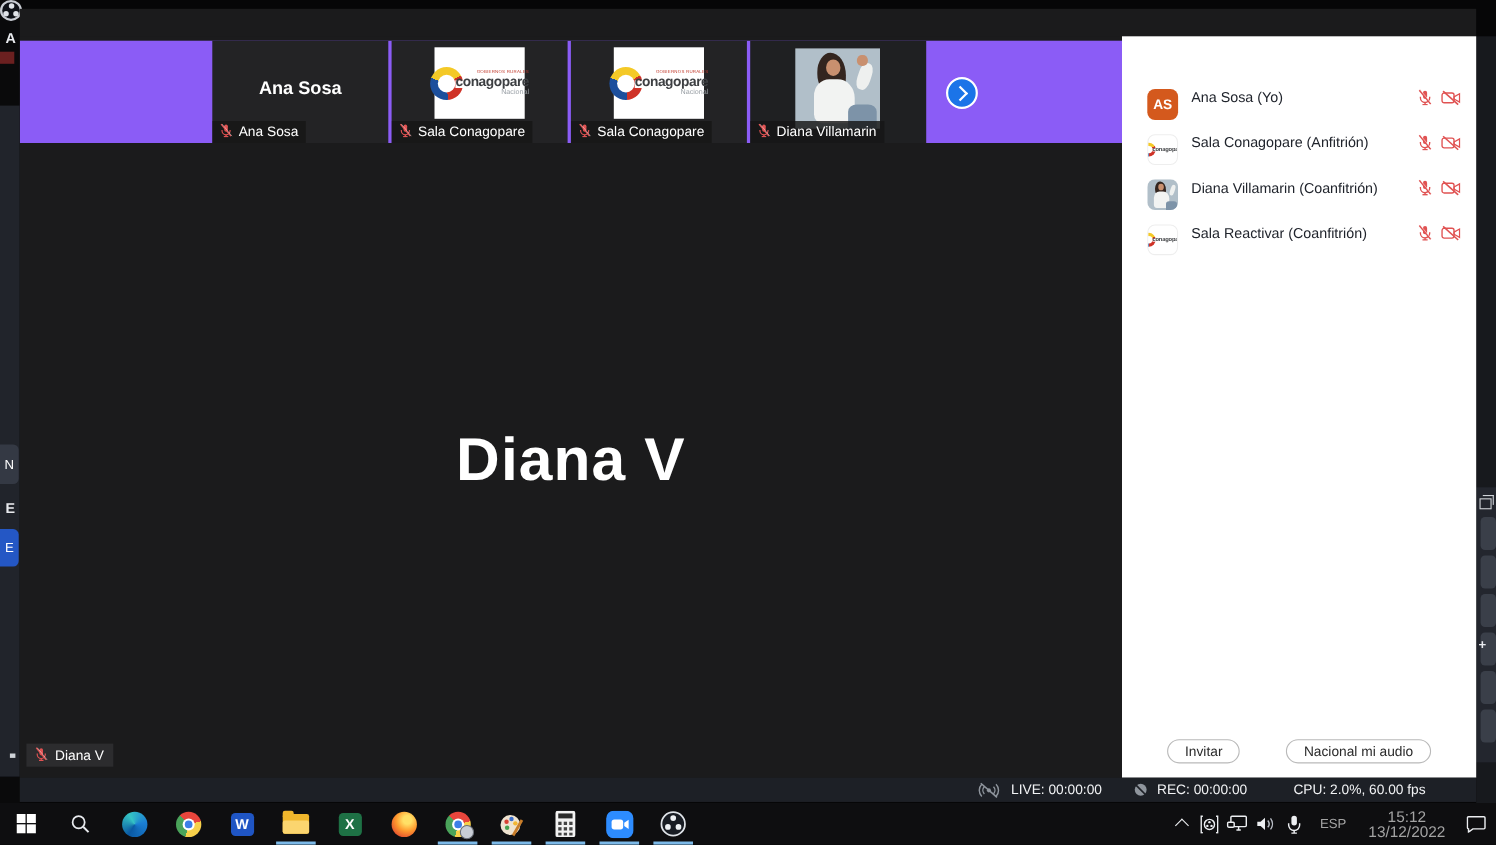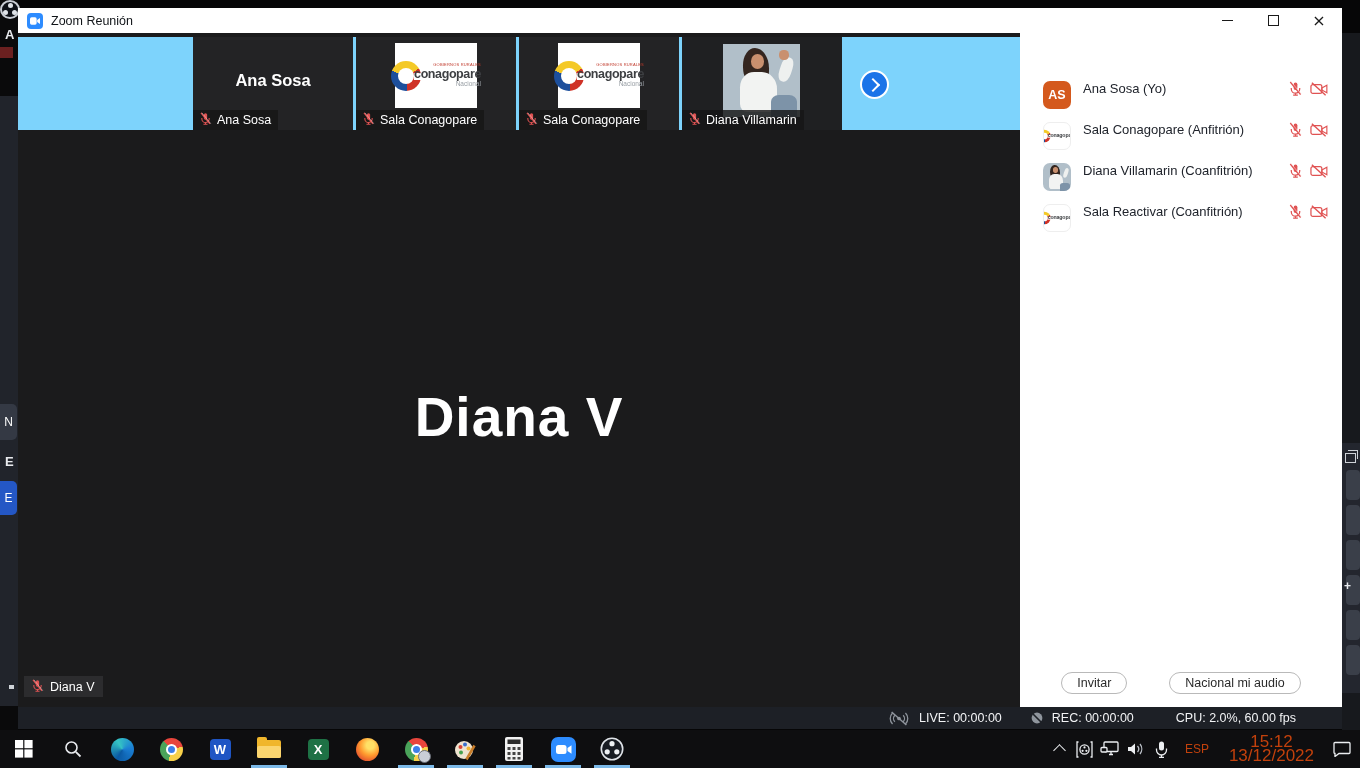--- a/index.html
+++ b/index.html
@@ -33,21 +33,21 @@
   .zoom-badge svg{display:block}
   #title-text{font-size:12.5px;color:#101418}
   #win-controls{position:absolute;right:0;top:0;height:25px;display:flex}
   .wc{width:46px;height:25px;display:flex;align-items:center;justify-content:center;color:#1a1a1a}
   .wc-min{width:11px;height:0;border-bottom:1.6px solid #1a1a1a}
   .wc-max{width:9px;height:9px;border:1.3px solid #1a1a1a}
   .wc-close{font-size:16px;line-height:1;font-family:"DejaVu Sans",sans-serif}
 
   
   #video{left:0;top:25px;width:1002px;height:674px;background:#1b1b1c;overflow:hidden}
-  #strip{position:absolute;left:0;top:4px;width:1002px;height:93px;background:#7dd3fc}
+  #strip{position:absolute;left:0;top:4px;width:1002px;height:93px;background:#8b5cf6}
   .tile{position:absolute;top:0;height:93px;width:160px;background:#232325;overflow:hidden}
   .tile-name-center{position:absolute;left:0;right:0;top:34px;text-align:center;color:#fff;font-weight:bold;font-size:16.5px}
   .tile-label{position:absolute;left:0;bottom:0;height:20px;display:flex;align-items:center;gap:5px;padding:0 7px 0 6px;background:rgba(22,22,22,.82);color:#fff;font-size:12.5px;white-space:nowrap}
   .logo-box{position:absolute;left:39px;top:6px;width:82px;height:65px;background:#fff;display:flex;align-items:center;justify-content:center}
 
   
   .cg-logo{display:flex;align-items:center}
   .cg-ring{width:30px;height:30px;border-radius:50%;flex:none;position:relative;
     background:conic-gradient(from -70deg,#f4c927 0 130deg,#cf3227 0 245deg,#1d4f9c 0 360deg)}
   .cg-ring::after{content:"";position:absolute;inset:7px;background:#fff;border-radius:50%}
@@ -104,24 +104,24 @@
   .ic-ff{width:23px;height:23px;border-radius:50%;background:radial-gradient(circle at 62% 32%,#ffe066 0 18%,#ff9a2e 48%,#e0452e 85%)}
   .doc{width:21px;height:21px;border-radius:4px;color:#fff;font-weight:bold;font-size:13px;display:flex;align-items:center;justify-content:center}
   .doc.word{background:#1f55c4}
   .doc.excel{background:#1e7145}
   .folder{position:relative;width:24px;height:18px}
   .folder .back{position:absolute;left:0;top:0;width:24px;height:18px;background:#f0b62c;border-radius:2px}
   .folder .tab{position:absolute;left:0;top:-3px;width:10px;height:5px;background:#f0b62c;border-radius:2px 2px 0 0}
   .folder .front{position:absolute;left:0;bottom:0;width:24px;height:12px;background:#fbd56f;border-radius:2px}
 
   
-  #tray{position:absolute;right:0;top:0;height:38px;display:flex;align-items:center;color:#c2410c}
+  #tray{position:absolute;right:0;top:0;height:38px;display:flex;align-items:center;color:#a3a3a3}
   .tray-item{display:flex;align-items:center;justify-content:center;height:38px}
   .tray-lang{font-size:12px;padding:0 10px}
-  .tray-clock{font-size:17px;line-height:14px;text-align:center;padding:0 10px;white-space:nowrap}
+  .tray-clock{font-size:14px;line-height:14px;text-align:center;padding:0 10px;white-space:nowrap}
   .chev-up{width:8px;height:8px;border-left:1.6px solid #eceef1;border-top:1.6px solid #eceef1;transform:rotate(45deg);margin-top:3px}
 </style>
 </head>
 <body>
 
 <div id="desk-left" class="abs">
   <div class="dl-col"></div>
   <span class="dl-letter" style="left:5px;top:27px">A</span>
   <span class="dl-red"></span>
   <span class="dl-pill" style="top:404px;height:36px">
@@ -146,38 +146,20 @@
   <span class="dr-pill" style="top:472px"></span>
   <span class="dr-pill" style="top:507px"></span>
   <span class="dr-pill" style="top:542px"></span>
   <span class="dr-plus">+</span>
   <span class="dr-pill" style="top:577px"></span>
   <span class="dr-pill" style="top:612px"></span>
 </div>
 
 <div id="win" class="abs">
 
-  <div id="titlebar" class="abs">
-    <span class="zoom-badge">
-      <svg width="10" height="8" viewBox="0 0 12 9">
-          <rect x="0" y="0" width="8" height="9" rx="2" fill="#fff"></rect>
-          <path d="M8.6 3.2 12 1v7L8.6 5.8z" fill="#fff"></path>
-        </svg>
-    </span>
-    <span id="title-text">Zoom Reunión</span>
-    <div id="win-controls">
-      <span class="wc">
-          <span class="wc-min"></span>
-        </span>
-      <span class="wc">
-          <span class="wc-max"></span>
-        </span>
-      <span class="wc wc-close">×</span>
-    </div>
-  </div>
 
   <div id="video" class="abs">
     <div id="strip">
 
       <div class="tile" style="left:175px">
         <div class="tile-name-center">Ana Sosa</div>
         <div class="tile-label">
           <span class="mic-slot">
   <svg width="13" height="13" viewBox="0 0 16 16">
     <rect x="6" y="1.5" width="4" height="8" rx="2" fill="#e05252"></rect>

